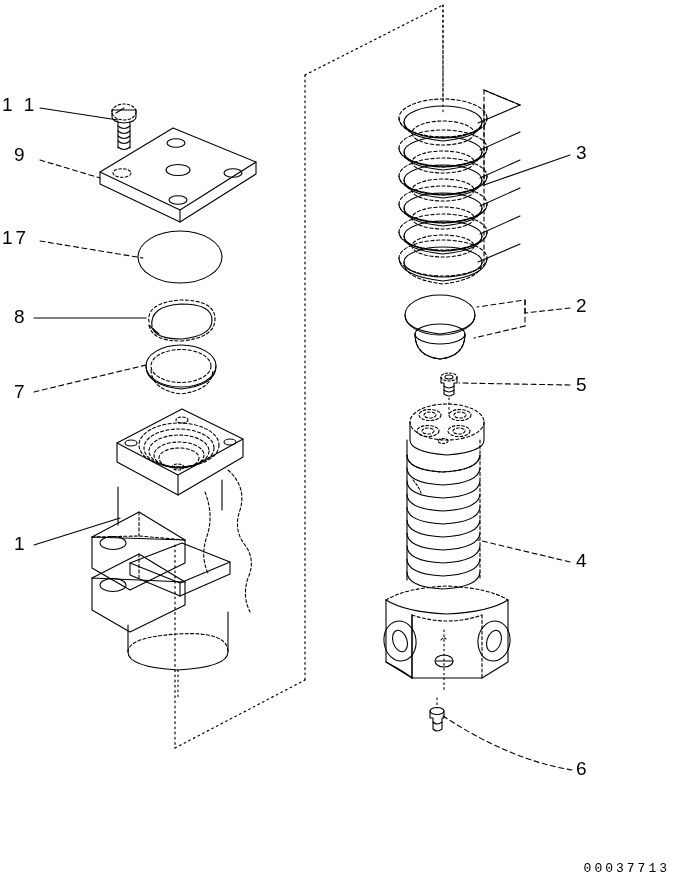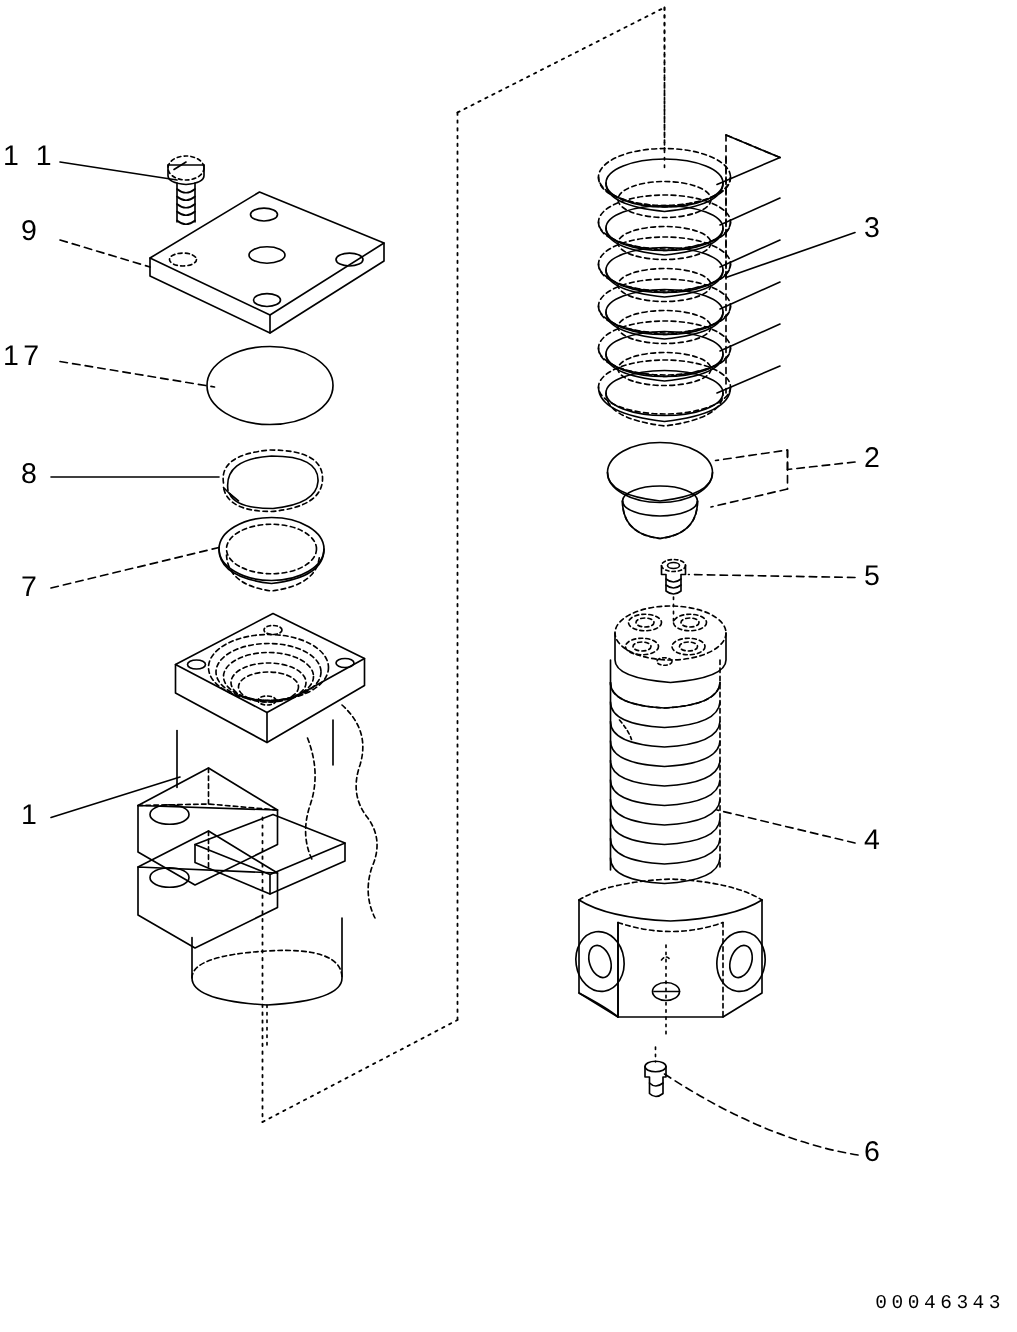--- a/index.html
+++ b/index.html
@@ -309,15 +309,15 @@
   <div class="callout" style="left:14px; top:307px;">8</div>
   <div class="callout" style="left:14px; top:382px;">7</div>
   <div class="callout" style="left:14px; top:534px;">1</div>
 
   <div class="callout" style="left:576px; top:143px;">3</div>
   <div class="callout" style="left:576px; top:296px;">2</div>
   <div class="callout" style="left:576px; top:375px;">5</div>
   <div class="callout" style="left:576px; top:551px;">4</div>
   <div class="callout" style="left:576px; top:759px;">6</div>
 
-  <div id="drawing-number">00046343</div>
+  <div id="drawing-number">00037713</div>
 
 </div>
 
 </body></html>

